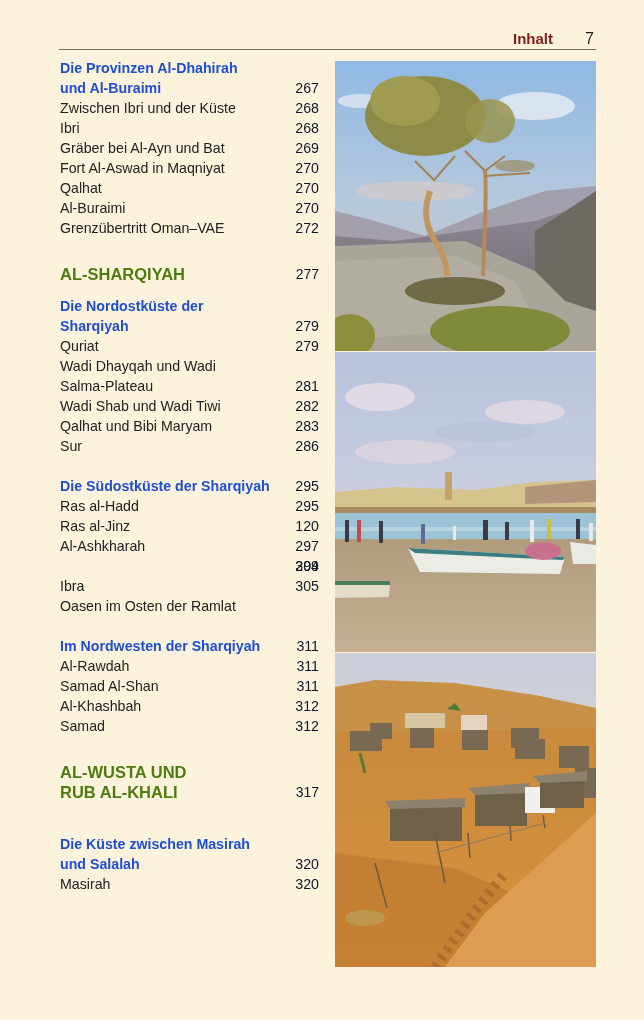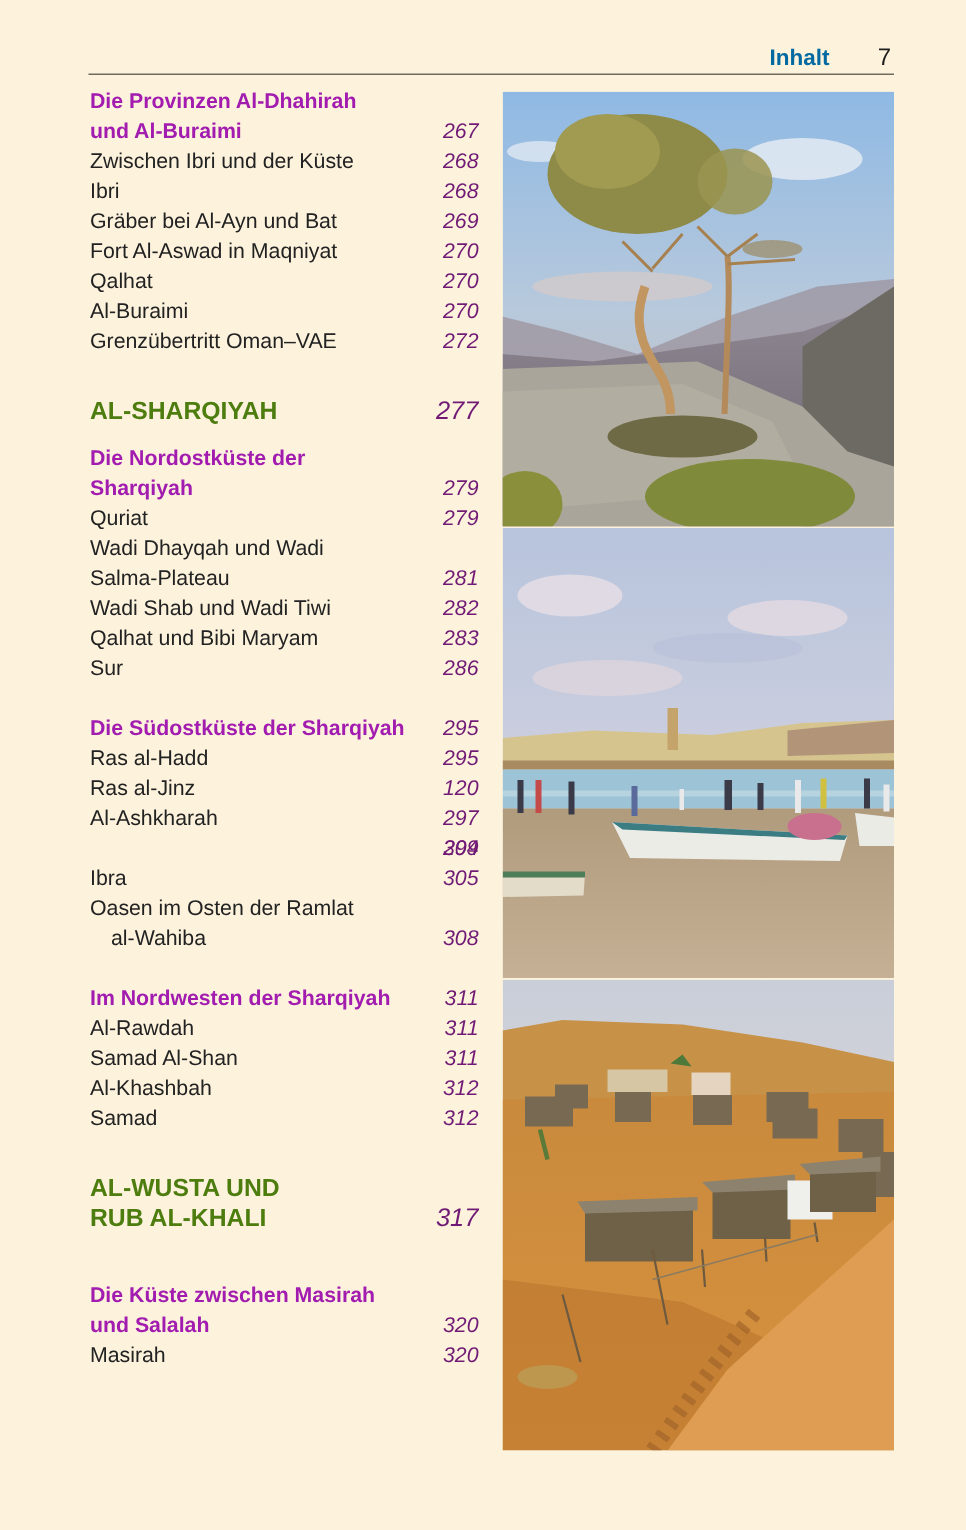--- a/index.html
+++ b/index.html
@@ -8,45 +8,45 @@
     background: #fdf3dd;
     font-family: "Liberation Sans", "DejaVu Sans", sans-serif;
     position: relative;
   }
   .running-head {
     position: absolute; left: 59px; top: 30px; width: 537px; height: 19px;
     border-bottom: 1px solid #6f6a5c;
   }
   .rh-title {
     position: absolute; right: 43px; top: 0px;
-    font-size: 15px; font-weight: bold; color: #0369a1;
+    font-size: 15px; font-weight: bold; color: #7f1d1d;
   }
   .rh-page {
     position: absolute; right: 2px; top: 0px;
     font-size: 16px; color: #1e1e1e;
   }
   .toc {
     position: absolute; left: 60px; top: 58px; width: 259px;
   }
   .row {
     position: relative; font-size: 14.2px; line-height: 20px; color: #222;
     padding-right: 44px;
   }
   .row .label { display: block; }
   .row .page {
     position: absolute; right: 0; bottom: 0; 
-    font-size: 14.2px; color: #701a75; font-style: italic;
+    font-size: 14.2px; color: #0f172a;
   }
   .row.indent .label { padding-left: 14px; }
   .row.sub .label, .row.sub .page-red { color: #c0102a; font-weight: bold; }
-  .row.sub .label { color: #a21caf; }
+  .row.sub .label { color: #1d4ed8; }
   .row.chapter .label {
     color: #4d7c0f; font-weight: bold; font-size: 16.5px; line-height: 20px;
   }
-  .row.chapter .page { font-size: 17px; margin-left: 25px; }
+  .row.chapter .page { font-size: 14px; margin-left: 25px; }
 
   .photos {
     position: absolute; left: 335px; top: 61px; width: 261px; height: 906px;
   }
   .photo { position: absolute; left: 0; width: 261px; overflow: hidden; }
   .photo svg { display: block; }
 </style>
 </head>
 <body>
 
@@ -156,24 +156,20 @@
   </div>
   <div class="row">
       <span class="page">304</span>
     </div>
   <div class="row">
       <span class="label">Ibra</span>
       <span class="page">305</span>
     </div>
   <div class="row">
       <span class="label">Oasen im Osten der Ramlat</span>
-    </div>
-  <div class="row indent">
-      <span class="label">al-Wahiba</span>
-      <span class="page">308</span>
     </div>
 
   <div style="height:20px"></div>
 
   <div class="row sub">
     <span class="label">Im Nordwesten der Sharqiyah</span>
     <span class="page">311</span>
   </div>
   <div class="row">
       <span class="label">Al-Rawdah</span>

